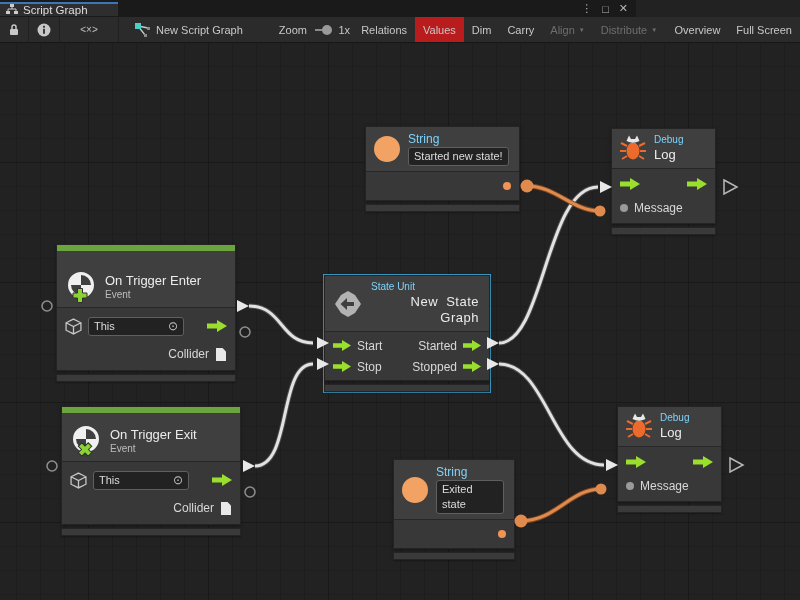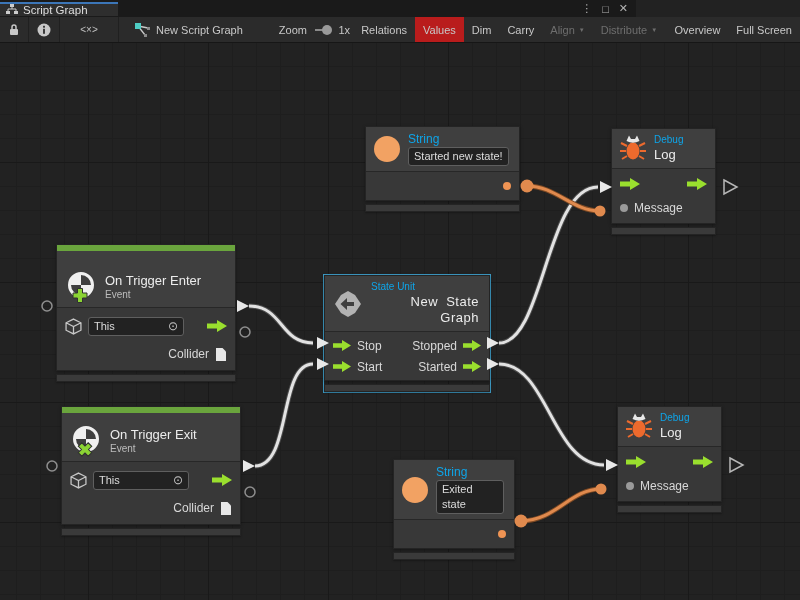--- a/index.html
+++ b/index.html
@@ -37,21 +37,21 @@
       linear-gradient(90deg,#1e1e1e 1px, transparent 1px);
     background-size:120px 120px,120px 120px,24px 24px,24px 24px;
     background-position:0 119px,88px 0,0 23px,16px 0; }
 
   
   .node { position:absolute; border:1px solid transparent; }
   .node.selected { border-color:#3e9cc6; }
   .main { background:#383838; border:1px solid #242424; box-shadow:0 1px 3px rgba(0,0,0,.35); }
   .hdr { background:#3f3f3f; display:flex; align-items:center; gap:8px; padding:5px 10px 5px 8px; }
   .titles { display:flex; flex-direction:column; line-height:1.25; }
-  .t-small { font-size:10px; color:#0ea5e9; }
+  .t-small { font-size:10px; color:#7dd3fc; }
   .t-big { font-size:13px; color:#ececec; }
   .rows { border-top:1px solid #272727; padding:3px 0; }
   .row { display:flex; align-items:center; padding:0 8px; gap:6px; color:#d8d8d8; font-size:12px; }
   .footer { height:8px; background:#3a3a3a; border:1px solid #242424; margin-top:3px;
     box-shadow:0 1px 2px rgba(0,0,0,.3); }
   .greenbar { height:6px; background:#6aa53d; }
   .iconcirc { width:26px; height:26px; border-radius:50%; background:#f2a263; flex:none; }
   .field { background:#222; border:1px solid #5f5f5f; border-radius:3px; color:#dcdcdc;
     font-size:11px; padding:1px 5px; line-height:15px; display:inline-flex; align-items:center; }
   .valdot { width:8px; height:8px; border-radius:50%; background:#ef9454; }
@@ -259,34 +259,34 @@
         <div class="titles">
           <span class="t-small">State Unit</span>
           <span class="t-big statename">New State Graph</span>
         </div>
       </div>
       <div class="rows">
         <div class="row" style="height:21px">
           <svg class="arr" width="18" height="11" viewBox="0 0 20 12">
               <path d="M0 3.5 h10 V0 l10 6 -10 6 V8.5 H0 Z" fill="#9adf2e"></path>
             </svg>
-          <span>Stop</span>
-          <span class="spacer"></span>
-          <span>Stopped</span>
+          <span>Start</span>
+          <span class="spacer"></span>
+          <span>Started</span>
           <svg class="arr" width="18" height="11" viewBox="0 0 20 12">
               <path d="M0 3.5 h10 V0 l10 6 -10 6 V8.5 H0 Z" fill="#9adf2e"></path>
             </svg>
         </div>
         <div class="row" style="height:21px">
           <svg class="arr" width="18" height="11" viewBox="0 0 20 12">
               <path d="M0 3.5 h10 V0 l10 6 -10 6 V8.5 H0 Z" fill="#9adf2e"></path>
             </svg>
-          <span>Start</span>
-          <span class="spacer"></span>
-          <span>Started</span>
+          <span>Stop</span>
+          <span class="spacer"></span>
+          <span>Stopped</span>
           <svg class="arr" width="18" height="11" viewBox="0 0 20 12">
               <path d="M0 3.5 h10 V0 l10 6 -10 6 V8.5 H0 Z" fill="#9adf2e"></path>
             </svg>
         </div>
       </div>
     </div>
     <div class="footer"></div>
   </div>
 
   <div class="node" style="left:60px;top:362px;width:182px">

